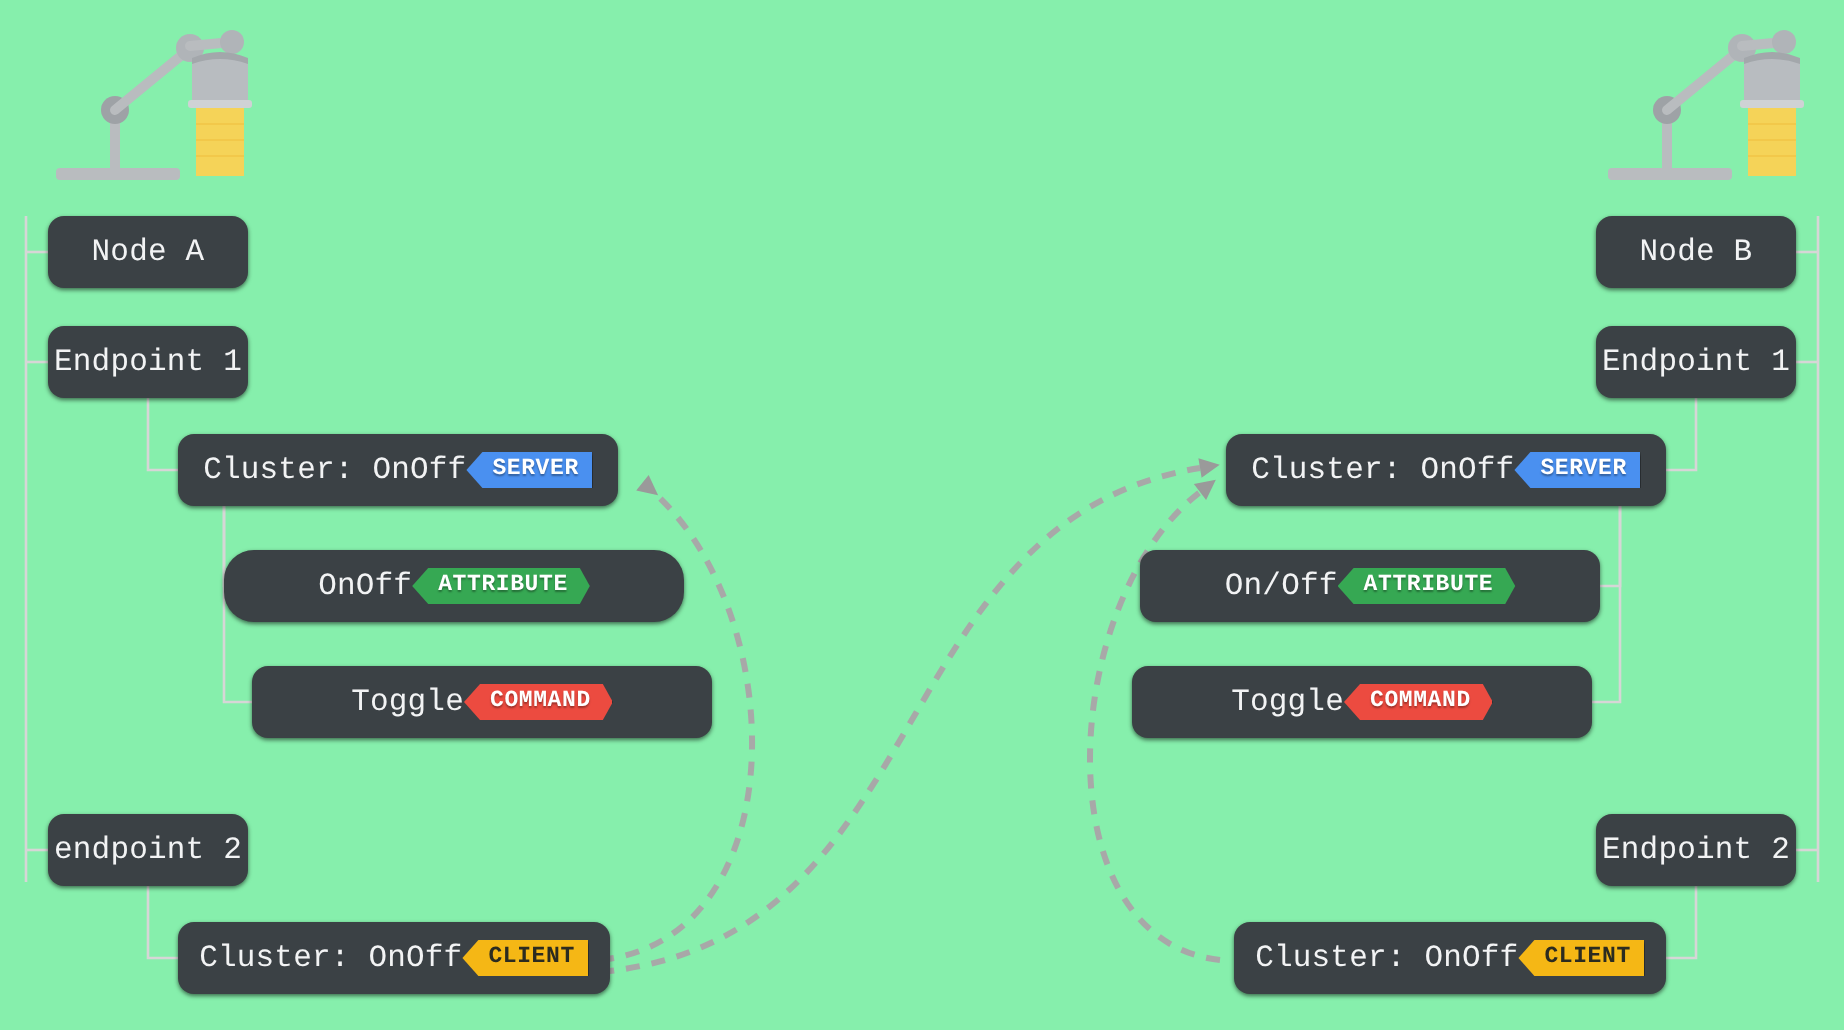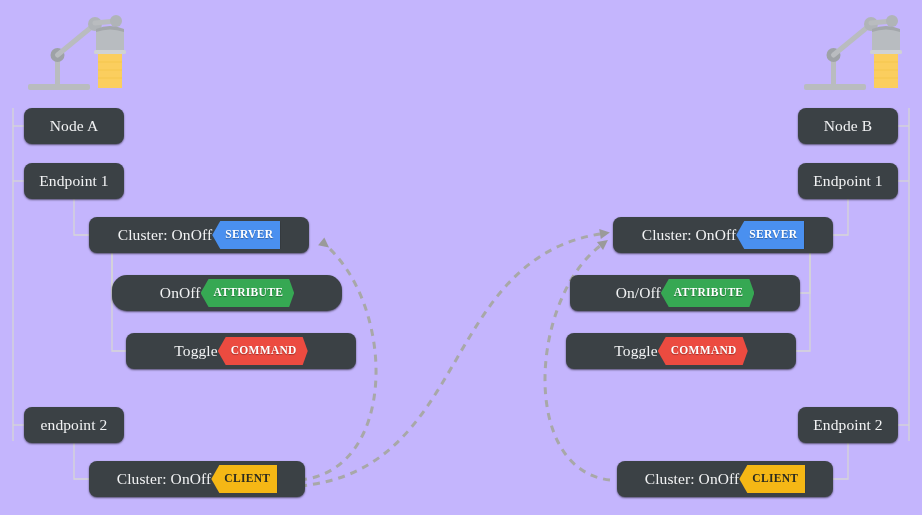--- a/index.html
+++ b/index.html
@@ -4,23 +4,23 @@
 <style>
   html, body {
     margin: 0;
     padding: 0;
     background: #000000;
   }
   #canvas {
     position: relative;
     width: 922px;
     height: 515px;
-    background: #c4b5fd;
+    background: #86efac;
     overflow: hidden;
-    font-family: Liberation Serif, serif;
+    font-family: Liberation Mono, monospace;
   }
   #edge-layer {
     position: absolute;
     left: 0;
     top: 0;
     width: 922px;
     height: 515px;
     pointer-events: none;
   }
   .node-box {
@@ -40,21 +40,21 @@
   .node-box .label {
     display: inline-block;
   }
   .with-badge {
   }
   
   .badge {
     display: inline-flex;
     align-items: center;
     justify-content: center;
-    height: 28px;
+    height: 18px;
     padding: 0 7px 0 13px;
     font-size: 11.5px;
     font-weight: bold;
     letter-spacing: 0.3px;
     line-height: 1;
     color: #ffffff;
     clip-path: polygon(0% 50%, 8px 0%, 100% 0%, 100% 100%, 8px 100%);
     text-shadow: 0 1px 1px rgba(0,0,0,0.35);
     filter: drop-shadow(1px 1px 1px rgba(0,0,0,0.5));
   }

